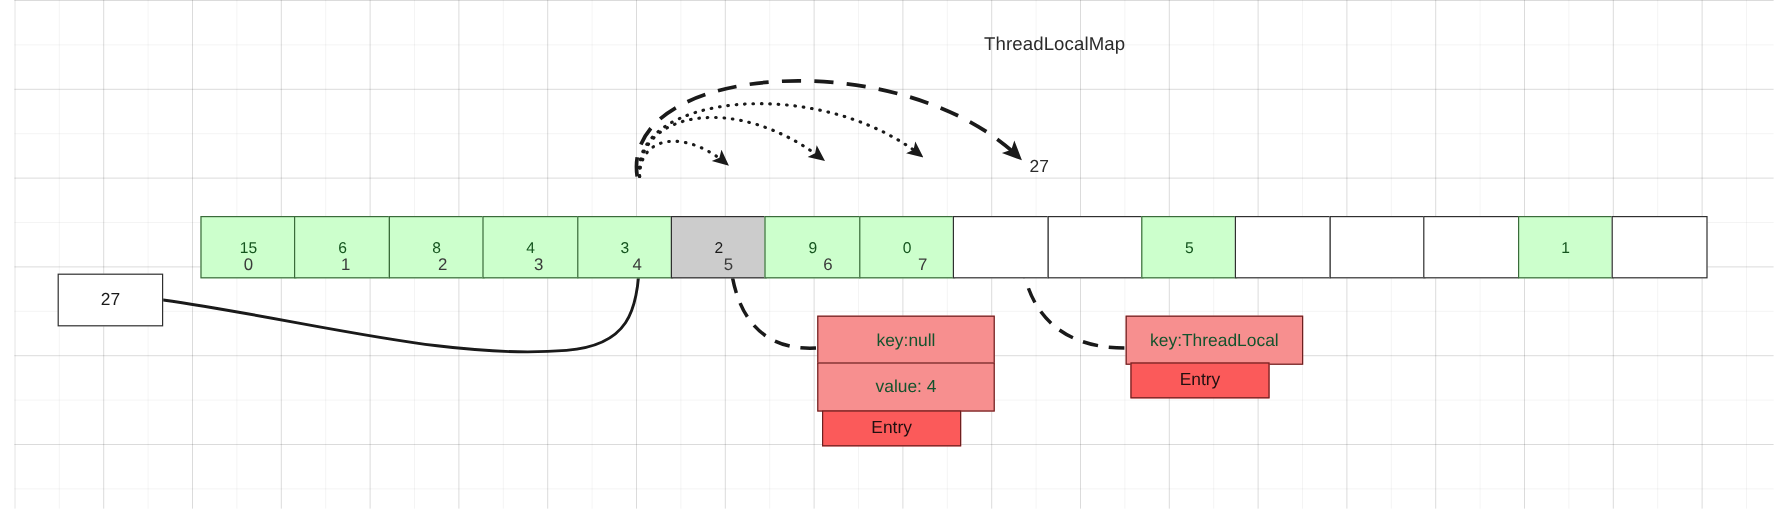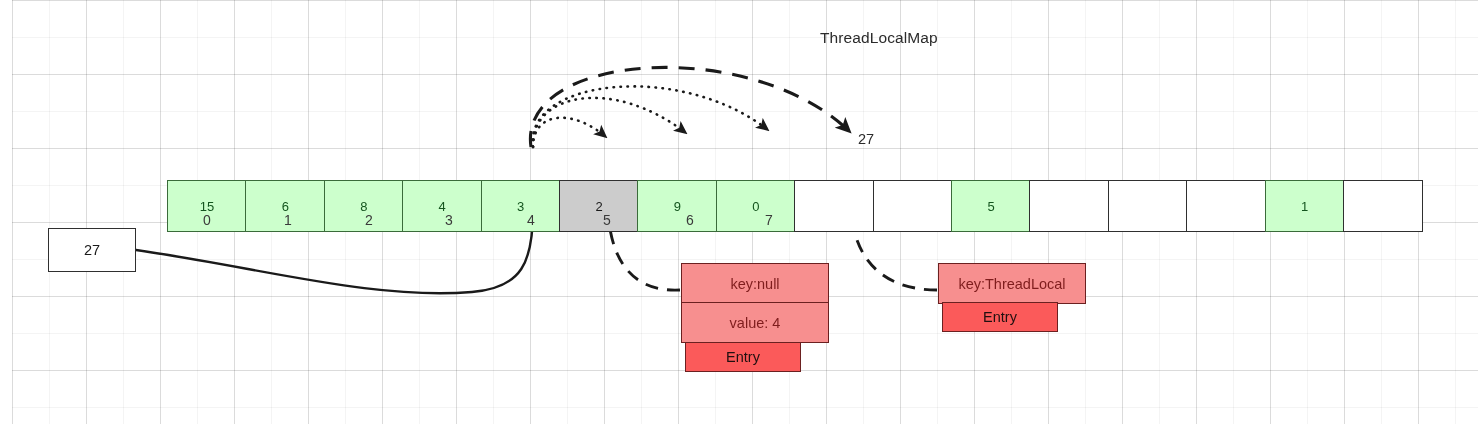--- a/index.html
+++ b/index.html
@@ -127,21 +127,21 @@
   .entry-field {
     box-sizing: border-box;
     width: 148px;
     height: 41px;
     border: 1.7px solid #6b2020;
     background: #f78f8f;
     display: flex;
     align-items: center;
     justify-content: center;
     font-size: 14.5px;
-    color: #7f1d1d;
+    color: #14532d;
     margin-top: -1.7px;
   }
   .entry-field:first-child { margin-top: 0; }
   .entry-tag {
     box-sizing: border-box;
     width: 116px;
     height: 30px;
     margin-left: 4px;
     margin-top: -1.7px;
     border: 1.7px solid #6b2020;

